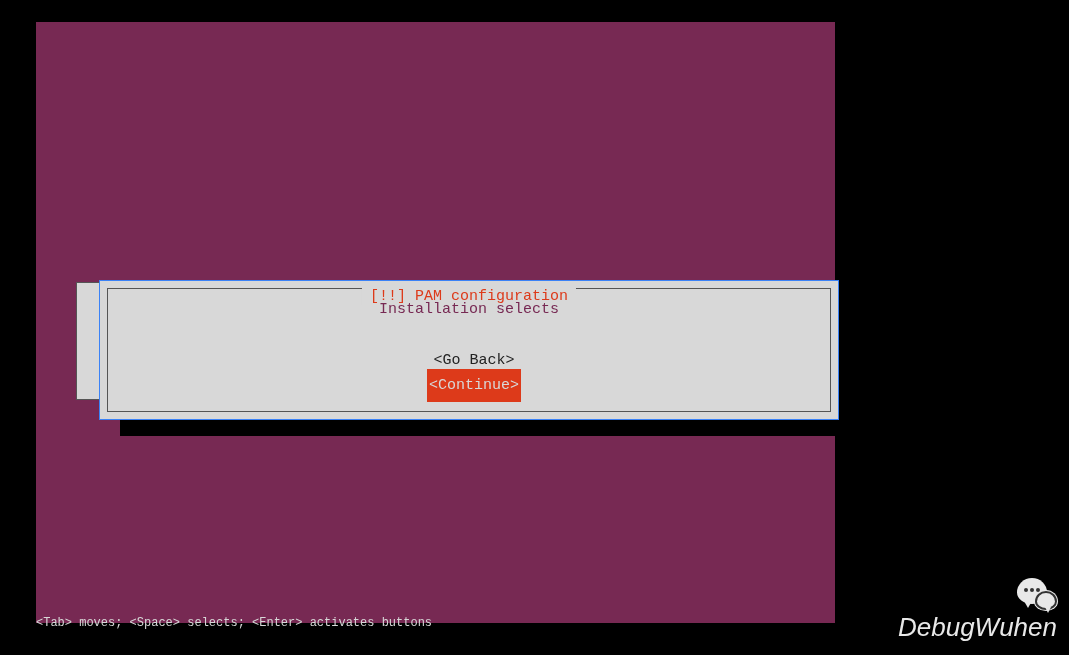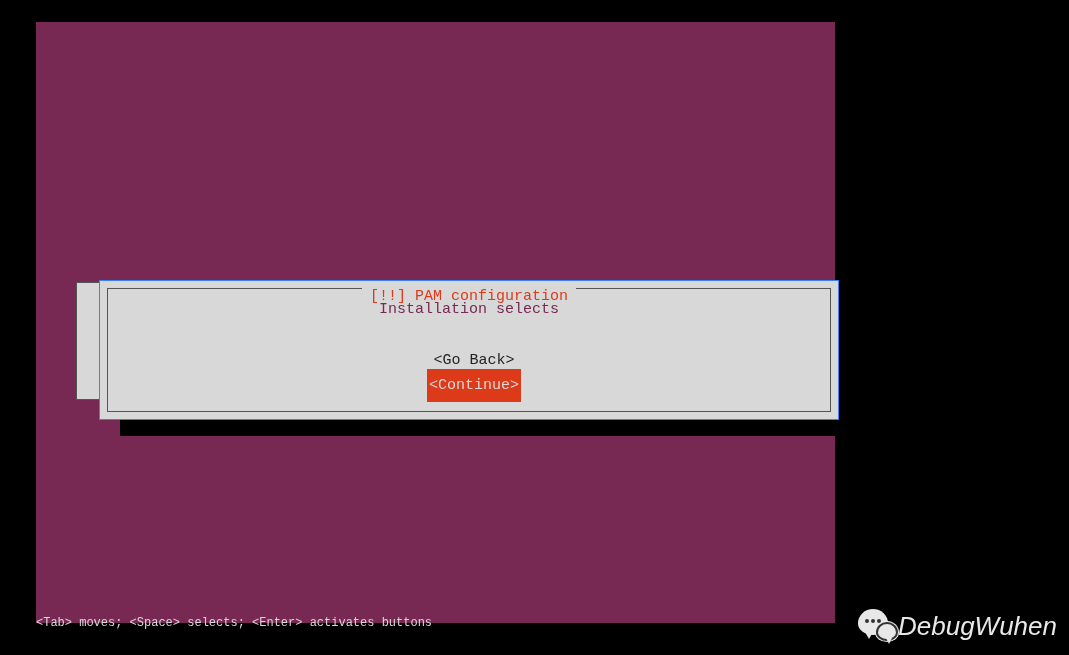--- a/index.html
+++ b/index.html
@@ -122,23 +122,24 @@
     }
     .watermark {
       position: absolute;
       right: 12px;
       bottom: 12px;
       text-align: right;
       color: #e8e8e8;
     }
     .watermark-top {
       display: flex;
-      align-items: center;
+      align-items: flex-end;
       justify-content: flex-end;
       gap: 0;
+      flex-direction: column;
     }
     .watermark-icon {
       position: relative;
       width: 40px;
       height: 34px;
     }
     .bubble-big {
       position: absolute;
       top: 0;
       left: 0;

